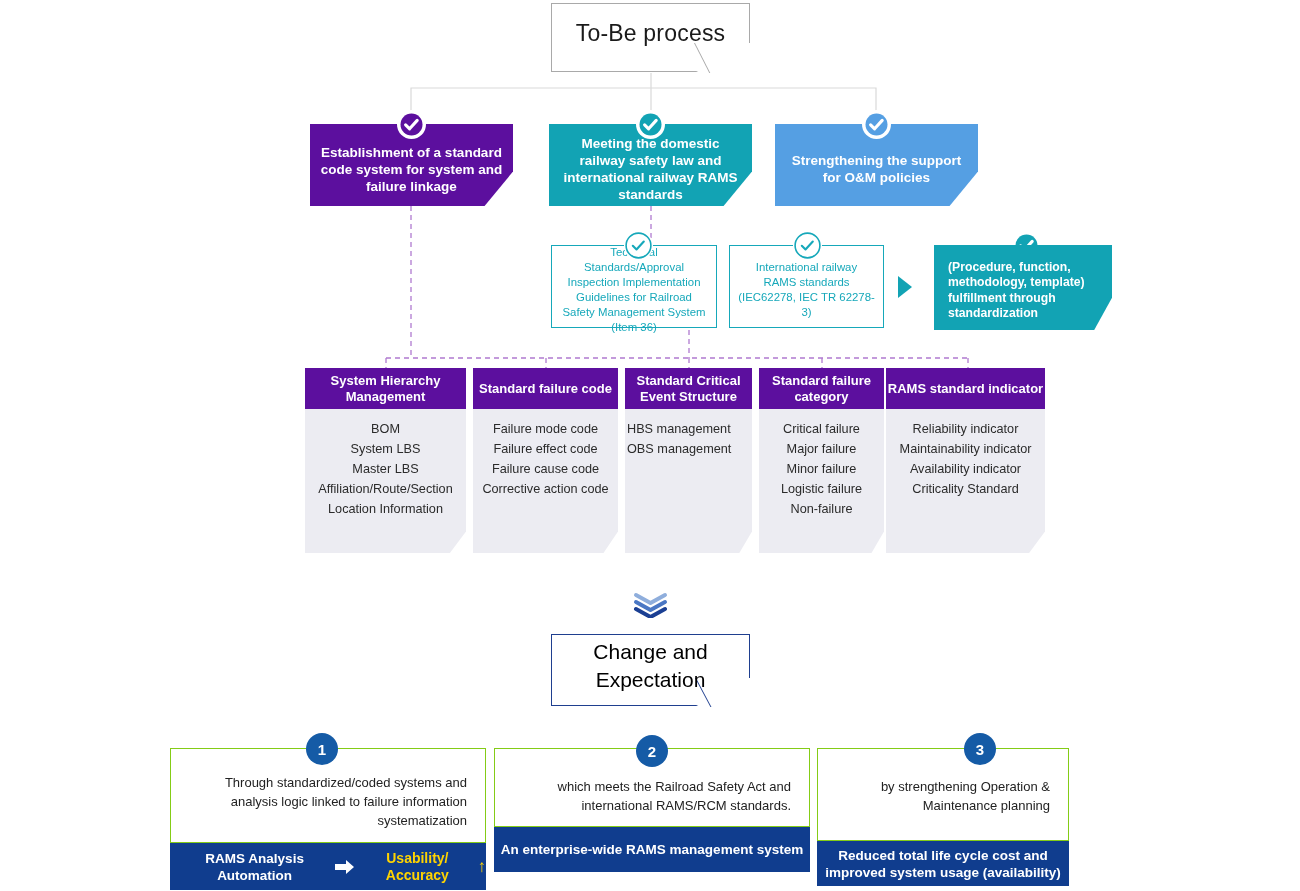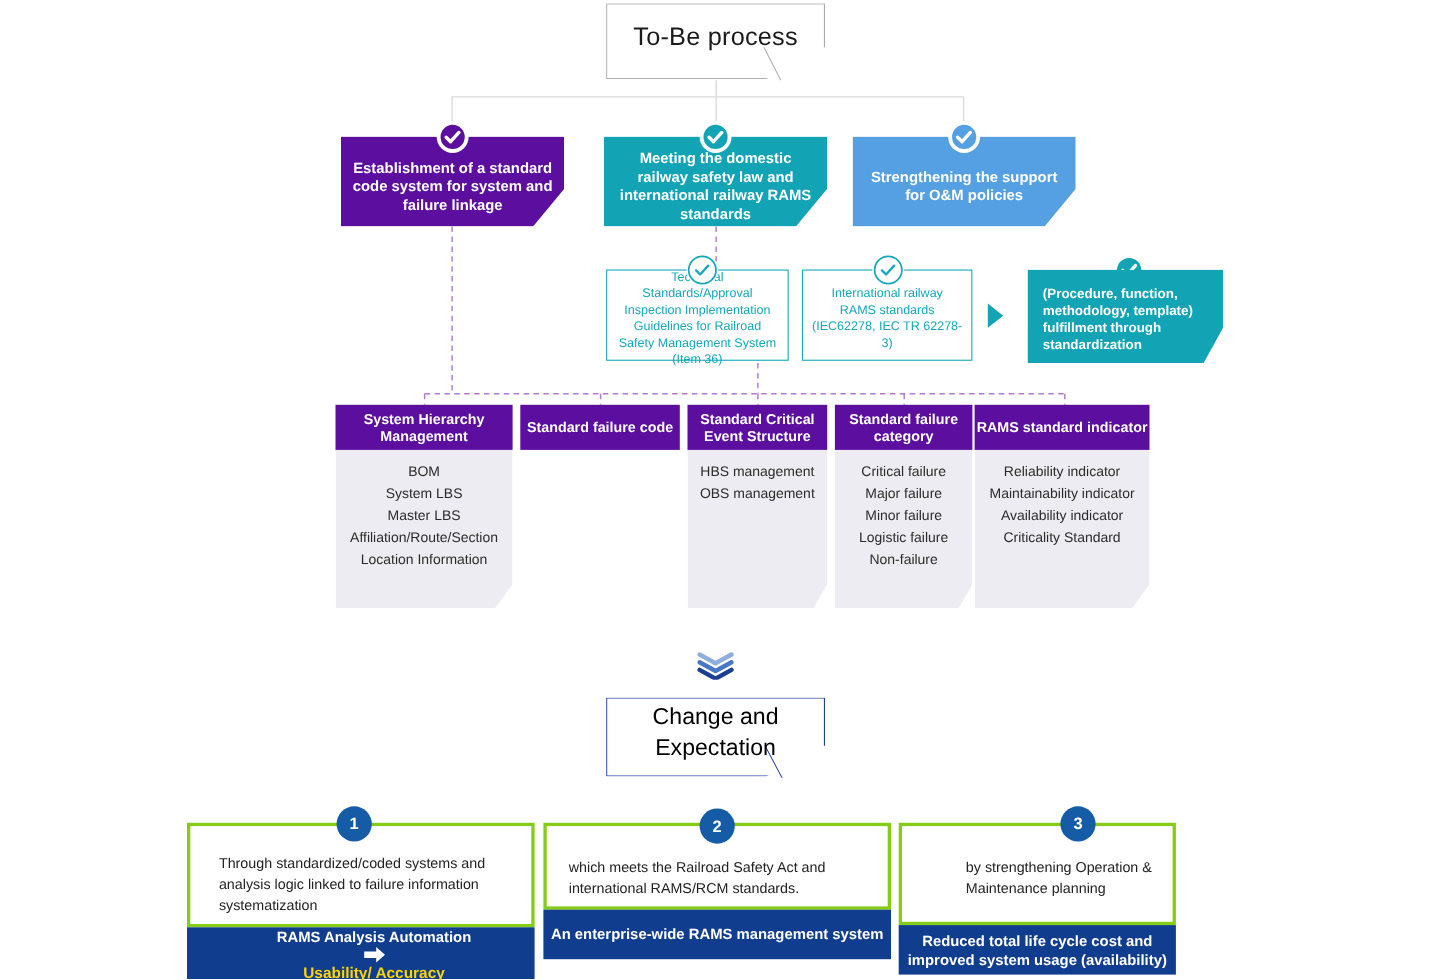--- a/index.html
+++ b/index.html
@@ -112,21 +112,21 @@
   .col-body {
     background: #ECECF2;
     height: 144px;
     padding-top: 10px;
     clip-path: polygon(0 0, 100% 0, 100% 85%, 90% 100%, 0 100%);
   }
   .col-body .cell {
     font-size: 12.7px; color: #2b2b2b;
     text-align: center; line-height: 20px; padding: 0 2px;
   }
-  .col-body.left-align .cell { text-align: center; }
+  .col-body.left-align .cell { text-align: left; }
   #col-0 { left: 305px; width: 161px; }
   #col-1 { left: 473px; width: 145px; }
   #col-2 { left: 625px; width: 127px; }
   #col-3 { left: 759px; width: 125px; }
   #col-4 { left: 886px; width: 159px; }
 
   
   #chevrons { left: 633px; top: 592px; width: 35px; height: 26px; }
 
   
@@ -147,41 +147,42 @@
     left: 551px; top: 634px; width: 199px; height: 64px;
     display: flex; flex-direction: column;
     align-items: center; justify-content: center;
     font-size: 21px; color: #000000; line-height: 28px;
     text-align: center;
   }
 
   
   .card { position: absolute; top: 748px; }
   .card-top {
-    border: 3px solid #84cc16;
+    border: 1px solid #84cc16;
     background: #ffffff;
     color: #222222;
     font-size: 13px;
     line-height: 19px;
     padding: 24px 18px 10px 26px;
+    text-align: right;
   }
   .card-bottom {
     background: #103D8E;
     color: #ffffff;
     font-size: 13.5px;
     font-weight: bold;
     line-height: 17px;
     display: flex;
     align-items: center;
     justify-content: center;
     text-align: center;
   }
   #card-1 { left: 170px; width: 316px; }
   #card-1 .card-top { height: 95px; }
-  #card-1 .card-bottom { height: 47px; justify-content: flex-start; padding-left: 24px; gap: 0; flex-direction: column; }
+  #card-1 .card-bottom { height: 47px; justify-content: flex-start; padding-left: 24px; gap: 0; }
   #card-2 { left: 494px; width: 316px; }
   #card-2 .card-top { height: 79px; padding-top: 28px; padding-left: 20px; }
   #card-2 .card-bottom { height: 45px; }
   #card-3 { left: 817px; width: 252px; }
   #card-3 .card-top { height: 93px; padding-top: 28px; padding-left: 58px; }
   #card-3 .card-bottom { height: 45px; }
 
   .badge-num {
     width: 32px; height: 32px; border-radius: 50%;
     background: #155BA6;
@@ -291,20 +292,26 @@
       <div class="cell">BOM</div>
       <div class="cell">System LBS</div>
       <div class="cell">Master LBS</div>
       <div class="cell">Affiliation/Route/Section</div>
       <div class="cell">Location Information</div>
     </div>
   </div>
 
   <div class="col" id="col-1">
     <div class="col-head">Standard failure code</div>
+    <div class="col-body">
+      <div class="cell">Failure mode code</div>
+      <div class="cell">Failure effect code</div>
+      <div class="cell">Failure cause code</div>
+      <div class="cell">Corrective action code</div>
+    </div>
   </div>
 
   <div class="col" id="col-2">
     <div class="col-head">Standard Critical Event Structure</div>
     <div class="col-body left-align">
       <div class="cell">HBS management</div>
       <div class="cell">OBS management</div>
     </div>
   </div>
 

